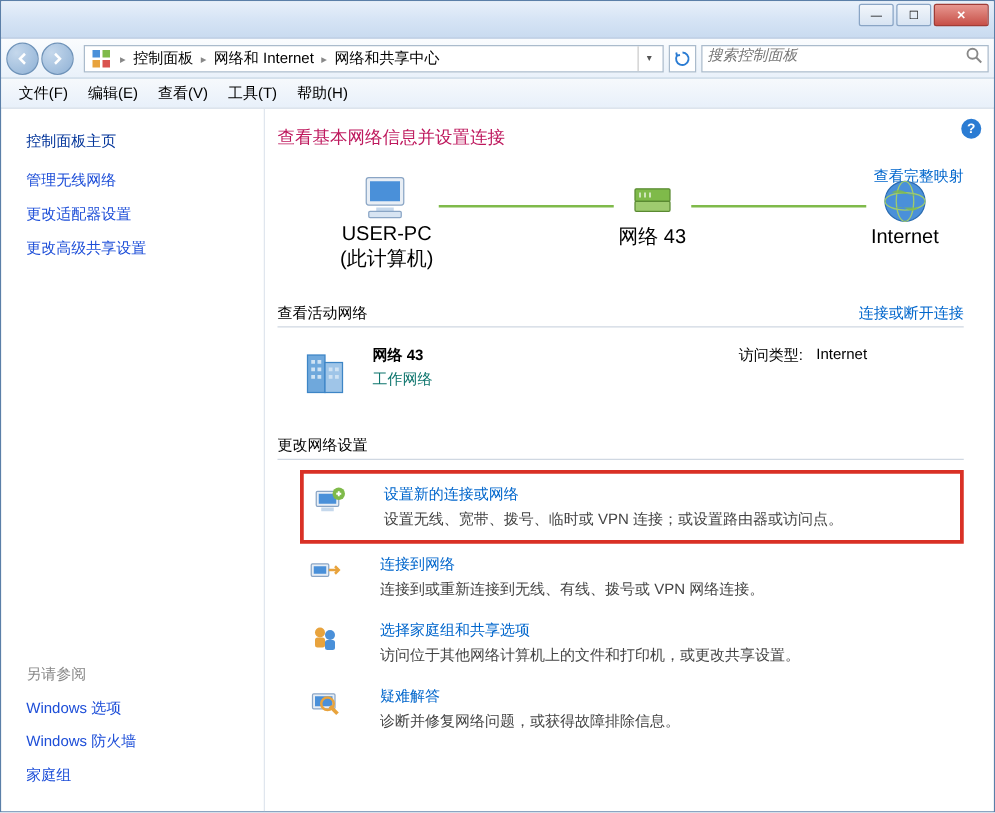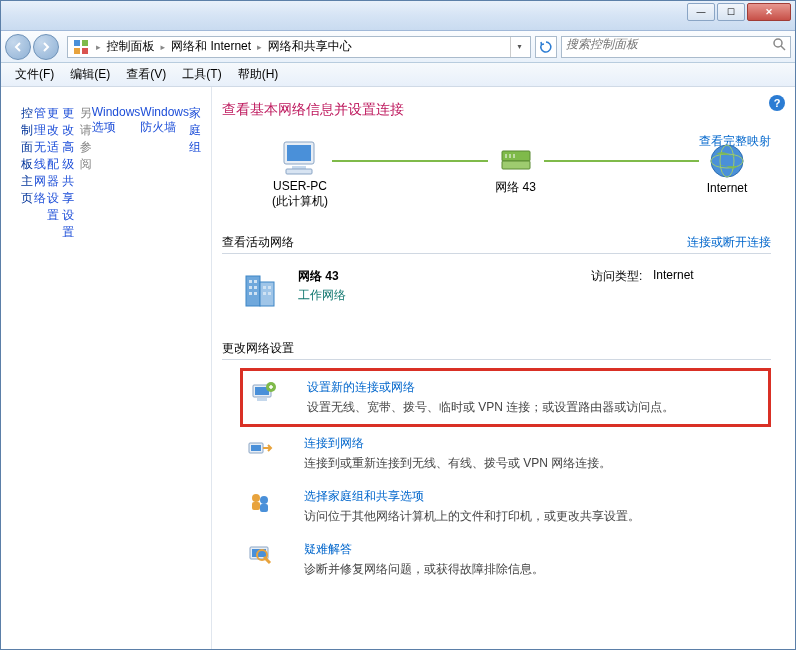--- a/index.html
+++ b/index.html
@@ -15,30 +15,30 @@
 .bc-icon { width: 16px; height: 16px; margin: 0 3px; display: flex; align-items: center; justify-content: center; }
 .bc-sep { color: #888; font-size: 9px; padding: 0 4px; }
 .bc-item { padding: 0 2px; cursor: pointer; }
 .bc-drop { width: 18px; height: 20px; border-left: 1px solid #ccc; display: flex; align-items: center; justify-content: center; font-size: 8px; color: #555; cursor: pointer; }
 .refresh-btn { width: 22px; height: 22px; border: 1px solid #abc; background: #fff; display: flex; align-items: center; justify-content: center; margin-right: 4px; cursor: pointer; }
 .searchbox { width: 230px; height: 22px; border: 1px solid #abc; background: #fff; display: flex; align-items: flex-start; padding: 0 4px; }
 .searchbox input { flex: 1; border: none; outline: none; font-size: 12px; font-style: italic; color: #888; background: transparent; }
 .menubar { height: 24px; background: linear-gradient(to bottom, #f6f9fc, #e8f0fa); border-bottom: 1px solid #d0dae6; display: flex; align-items: center; padding: 0 6px; }
 .menu-item { padding: 2px 8px; cursor: pointer; }
 .content { flex: 1; display: flex; overflow: hidden; }
-.sidebar { width: 210px; background: #fff; padding: 18px 10px 10px 20px; display: flex; flex-direction: row; }
+.sidebar { width: 210px; background: #fff; padding: 18px 10px 10px 20px; display: flex; flex-direction: column; }
 .sidebar-title { color: #003399; font-size: 12px; margin-bottom: 14px; cursor: pointer; }
 .sidebar-link { color: #1d4ed8; font-size: 12px; margin-bottom: 10px; cursor: pointer; }
 .sidebar-spacer { flex: 1; }
 .sidebar-seealso { color: #888; font-size: 12px; margin-bottom: 10px; }
 .main { flex: 1; background: #fff; padding: 14px 24px 14px 10px; border-left: 1px solid #e0e6ee; position: relative; overflow: auto; }
 .help-icon { position: absolute; top: 8px; right: 10px; width: 16px; height: 16px; border-radius: 50%; background: #2b7cd3; color: #fff; font-size: 11px; font-weight: bold; display: flex; align-items: center; justify-content: center; cursor: pointer; }
 .page-title { color: #be185d; font-size: 14px; margin-bottom: 14px; }
 .net-map { display: flex; align-items: center; justify-content: space-between; padding: 6px 20px 6px 50px; position: relative; }
-.net-node { display: flex; flex-direction: column; align-items: center; font-size: 12px; }
+.net-node { display: flex; flex-direction: column; align-items: center; font-size: 16px; }
 .net-node-icon { width: 48px; height: 40px; display: flex; align-items: center; justify-content: center; }
 .net-line { flex: 1; height: 2px; background: #7fba4a; margin: 0 4px; position: relative; top: -14px; }
 .map-link { position: absolute; right: 0; top: 0; color: #0066cc; font-size: 12px; cursor: pointer; }
 .section-hdr { font-size: 12px; margin: 18px 0 4px 0; border-bottom: 1px solid #d0d8e2; padding-bottom: 2px; position: relative; }
 .section-hdr .hdr-link { position: absolute; right: 0; top: 0; color: #0066cc; cursor: pointer; }
 .active-net { display: flex; align-items: flex-start; padding: 10px 10px 8px 18px; }
 .active-net-icon { width: 46px; height: 46px; margin-right: 12px; }
 .active-net-info { flex: 1; }
 .active-net-name { font-weight: bold; margin-bottom: 2px; }
 .active-net-type { color: #0f766e; cursor: pointer; }

